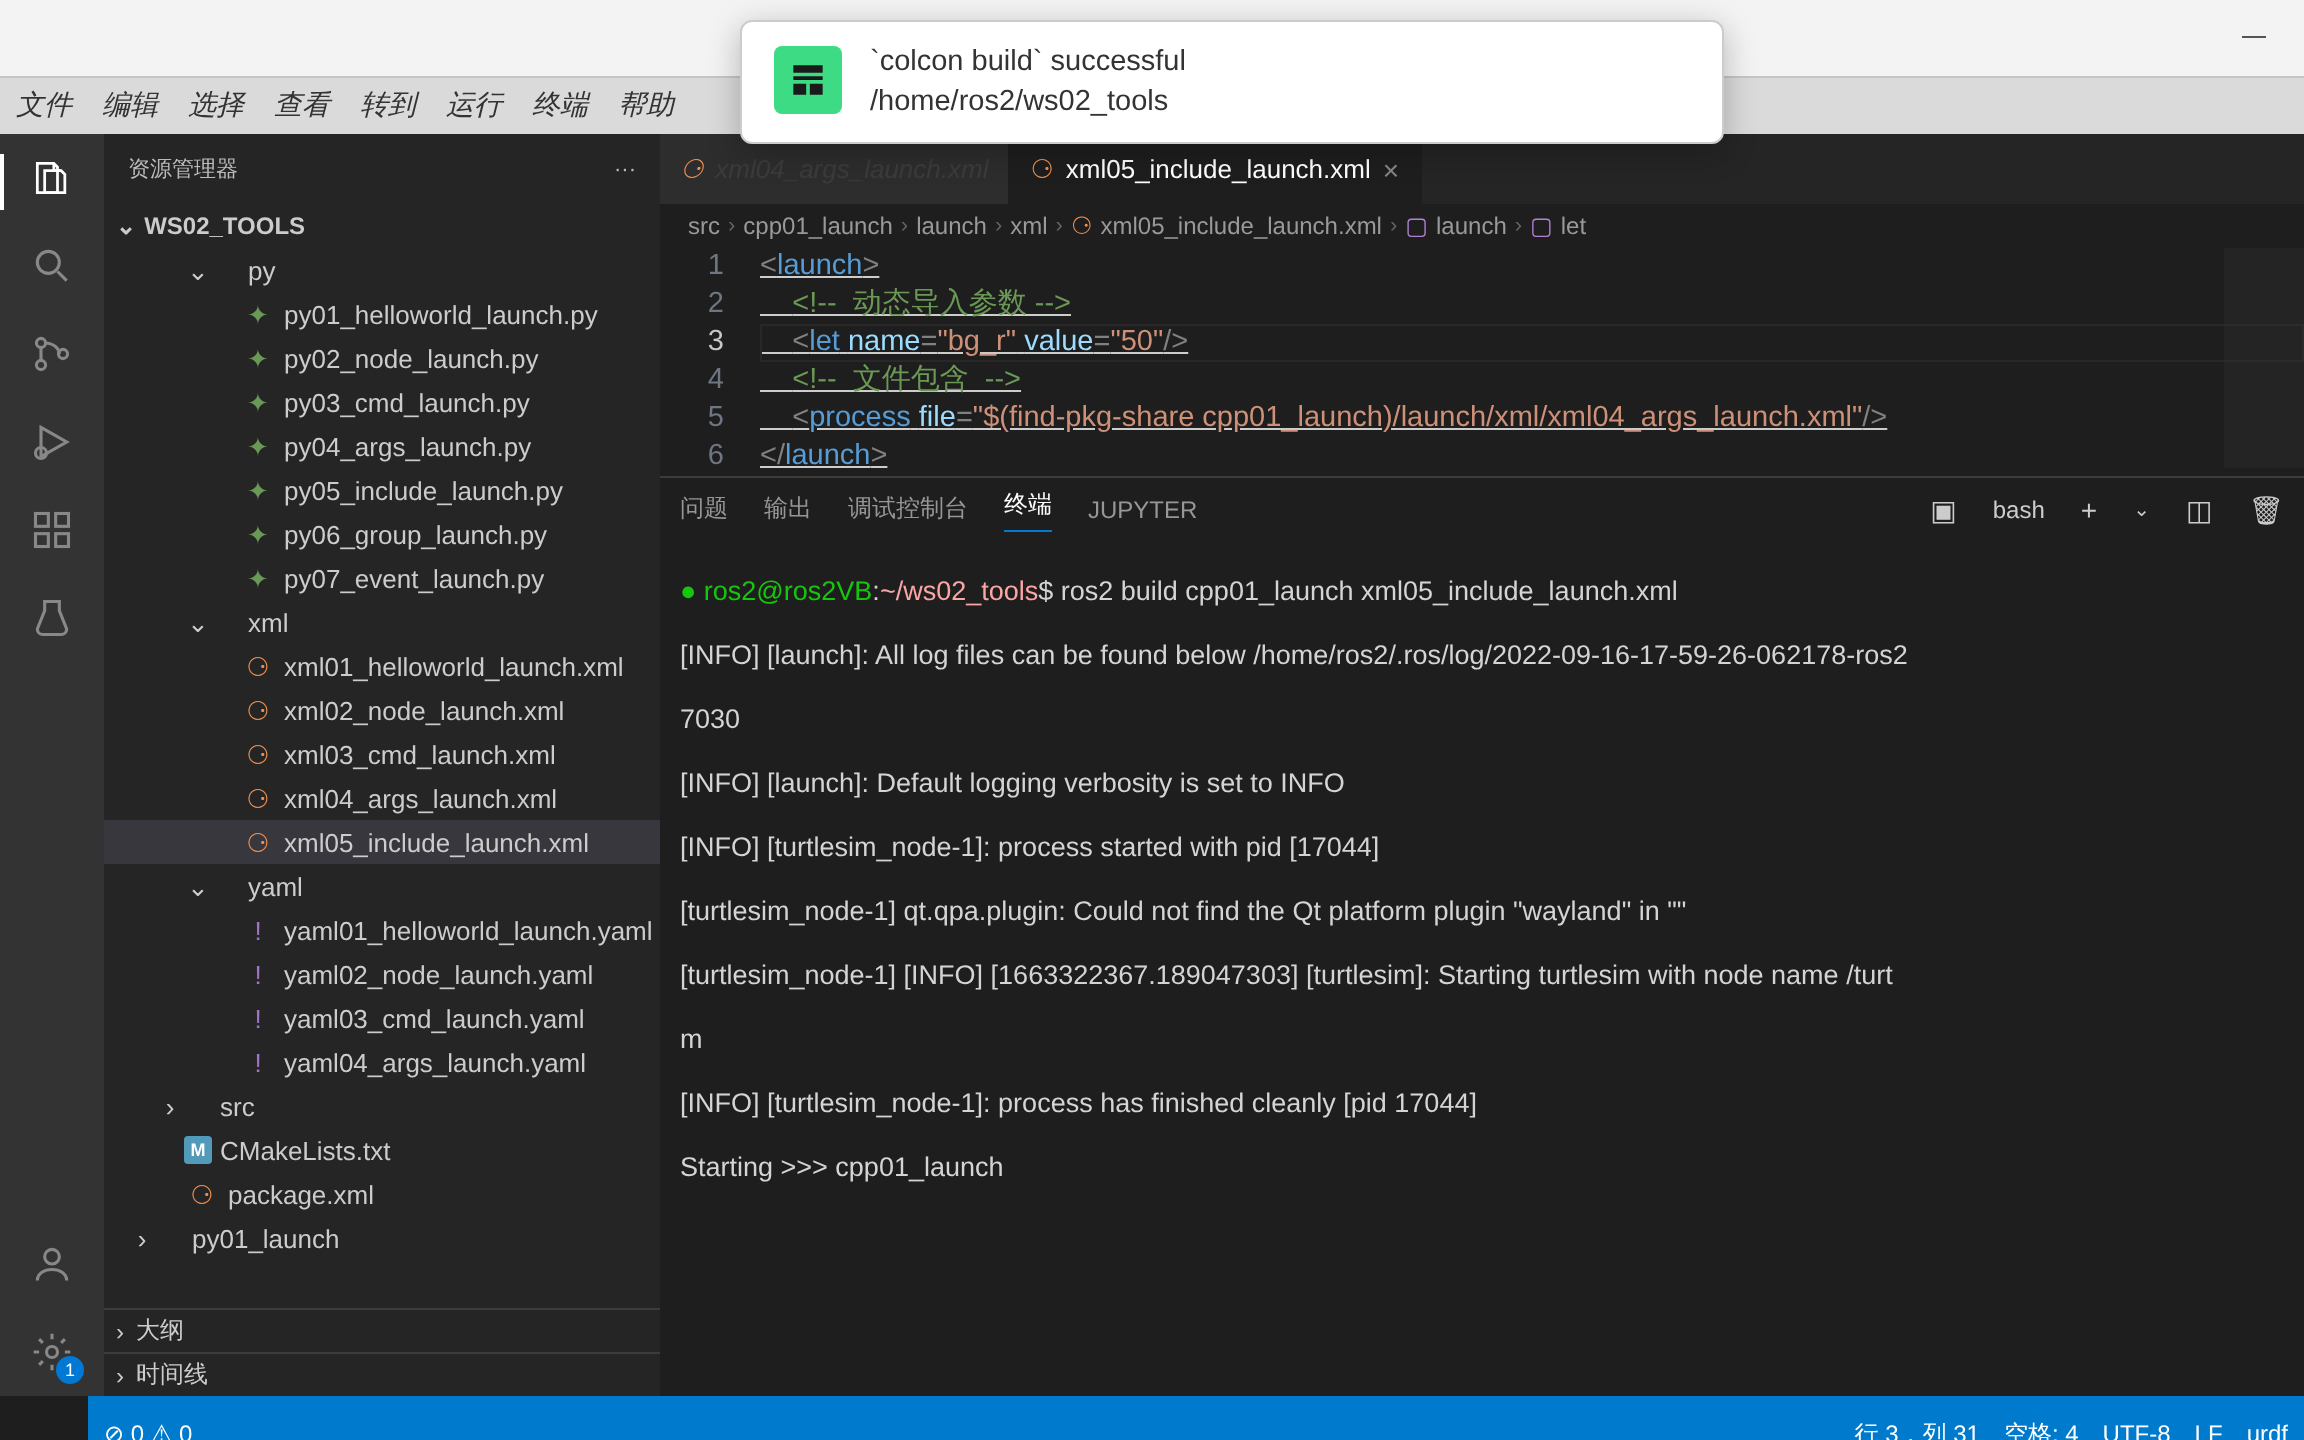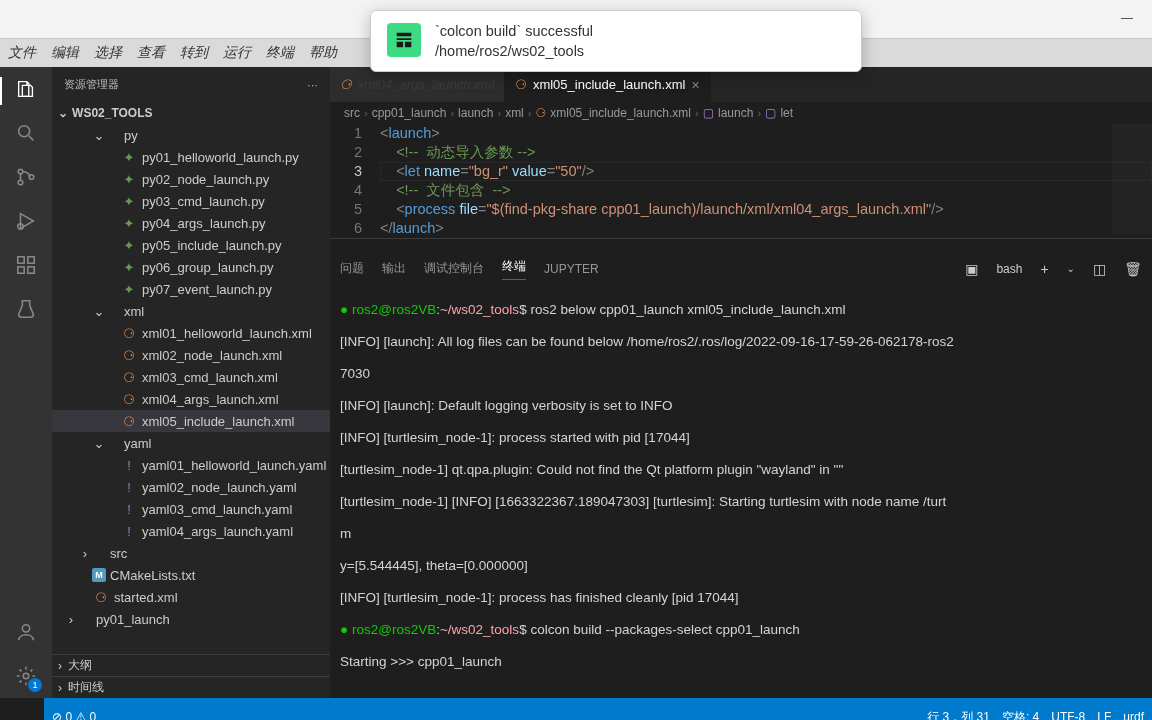--- a/index.html
+++ b/index.html
@@ -37,27 +37,27 @@
 .ed-tab .rss{ color:#f0904f;}
 .ed-tab .close { font-size:14px; color:#888;}
 .breadcrumb { height:22px; display:flex; align-items:center; padding:0 14px; font-size:12px; color:#999; gap:4px;}
 .breadcrumb .chev { color:#666; font-size:11px;}
 .breadcrumb .ic { color:#f0904f;}
 .breadcrumb .ic2 { color:#b180d7;}
 .editor-pane { display:flex; font-family:Consolas,"Courier New",monospace; font-size:14.5px; line-height:19px;}
 .gutter { width:50px; text-align:right; padding-right:18px; color:#6e7681;}
 .gutter .cur { color:#c6c6c6;}
 .code { flex:1;}
-.code .ln { white-space:pre;}
+.code .ln { white-space:pre;text-decoration:underline;}
 .t-tag{color:#569cd6;} .t-br{color:#808080;} .t-attr{color:#9cdcfe;} .t-str{color:#ce9178;} .t-cm{color:#6a9955;}
 .line-hi { position:relative; }
 .line-hi::before { content:""; position:absolute; left:0; right:0; top:0; bottom:0; border:1px solid #282828;}
 .minimap { position:absolute; right:0; top:0; width:40px; height:110px; background:rgba(60,60,60,0.2);}
 .panel { flex:1; display:flex; flex-direction:column; border-top:1px solid #3c3c3c; min-height:0;}
-.panel-tabs { height:31px; display:flex; align-items:center; padding:0 10px; gap:18px; font-size:12px; color:#969696;margin-top:14px;}
+.panel-tabs { height:31px; display:flex; align-items:center; padding:0 10px; gap:18px; font-size:12px; color:#969696;}
 .panel-tabs .pt { cursor:default; }
 .panel-tabs .pt.active { color:#fff; border-bottom:1px solid #0078d4; padding-bottom:4px;}
 .panel-tabs .spacer { flex:1;}
 .panel-tabs .ticon { color:#ccc; font-size:14px;}
 .term-body { flex:1; overflow:hidden; padding:2px 10px; font-family:Consolas,"Courier New",monospace; font-size:13.5px; line-height:16px; color:#d4d4d4; white-space:pre-wrap;}
 .term-body .g{color:#16c60c;} .term-body .c{color:#fca5a5;}
 .statusbar { height:38px; background:#007acc; color:#fff; display:flex; align-items:center; font-size:12px; padding:0 8px; gap:12px;margin-left:44px;}
 .statusbar .spacer{flex:1;}
 .toast { position:absolute; top:10px; left:370px; width:492px; background:#fff; border:1px solid #ccc; border-radius:6px; box-shadow:0 4px 16px rgba(0,0,0,0.25); display:flex; padding:12px 16px; gap:14px; z-index:100; font-size:14.5px; font-family:Consolas,monospace; color:#333;}
 .toast-icon { width:34px; height:34px; background:#3ddc84; border-radius:4px; display:flex; align-items:center; justify-content:center;}
@@ -281,21 +281,21 @@
       <div class="tree-item" style="padding-left:26px;">
           <span style="width:14px;"></span>
           <span class="ficon M">M</span>
           <span style="width:4px;"></span>
           <span>CMakeLists.txt</span>
         </div>
       <div class="tree-item" style="padding-left:26px;">
           <span style="width:14px;"></span>
           <span class="ficon rss">⚆</span>
           <span style="width:4px;"></span>
-          <span>started.xml</span>
+          <span>package.xml</span>
         </div>
       <div class="tree-item" style="padding-left:12px;">
           <span class="chev">›</span>
           <span class="ficon folder"></span>
           <span>py01_launch</span>
         </div>
     </div>
     <div class="outline-item">
         <span class="chev">›</span>
         <span>大纲</span>
@@ -367,31 +367,29 @@
         <span class="pt">JUPYTER</span>
         <span class="spacer"></span>
         <span class="ticon">▣</span>
         <span class="ticon" style="font-size:12px;">bash</span>
         <span class="ticon">+</span>
         <span class="ticon" style="font-size:10px;">⌄</span>
         <span class="ticon">◫</span>
         <span class="ticon">🗑</span>
       </div>
       <div class="term-body">
-<div><span class="g">●</span> <span class="g">ros2@ros2VB</span><span>:</span><span class="c">~/ws02_tools</span><span>$ </span><span>ros2 below cpp01_launch xml05_include_launch.xml</span></div>
+<div><span class="g">●</span> <span class="g">ros2@ros2VB</span><span>:</span><span class="c">~/ws02_tools</span><span>$ </span><span>ros2 build cpp01_launch xml05_include_launch.xml</span></div>
 <div>[INFO] [launch]: All log files can be found below /home/ros2/.ros/log/2022-09-16-17-59-26-062178-ros2</div>
 <div>7030</div>
 <div>[INFO] [launch]: Default logging verbosity is set to INFO</div>
 <div>[INFO] [turtlesim_node-1]: process started with pid [17044]</div>
 <div>[turtlesim_node-1] qt.qpa.plugin: Could not find the Qt platform plugin "wayland" in ""</div>
 <div>[turtlesim_node-1] [INFO] [1663322367.189047303] [turtlesim]: Starting turtlesim with node name /turt</div>
 <div>m</div>
-<div>y=[5.544445], theta=[0.000000]</div>
 <div>[INFO] [turtlesim_node-1]: process has finished cleanly [pid 17044]</div>
-<div><span class="g">●</span> <span class="g">ros2@ros2VB</span><span>:</span><span class="c">~/ws02_tools</span><span>$ </span><span>colcon build --packages-select cpp01_launch</span></div>
 <div>Starting &gt;&gt;&gt; cpp01_launch</div>
 
 <div></div>
 
 
       </div>
     </div>
   </div>
 </div>
 

